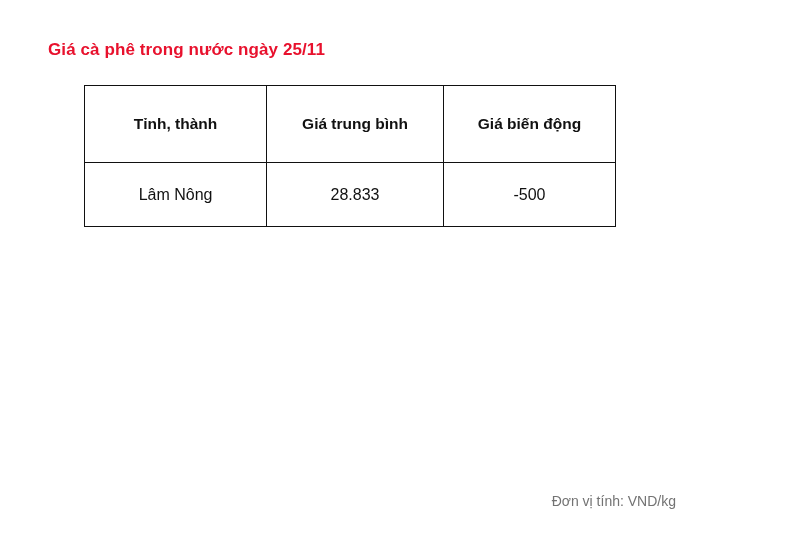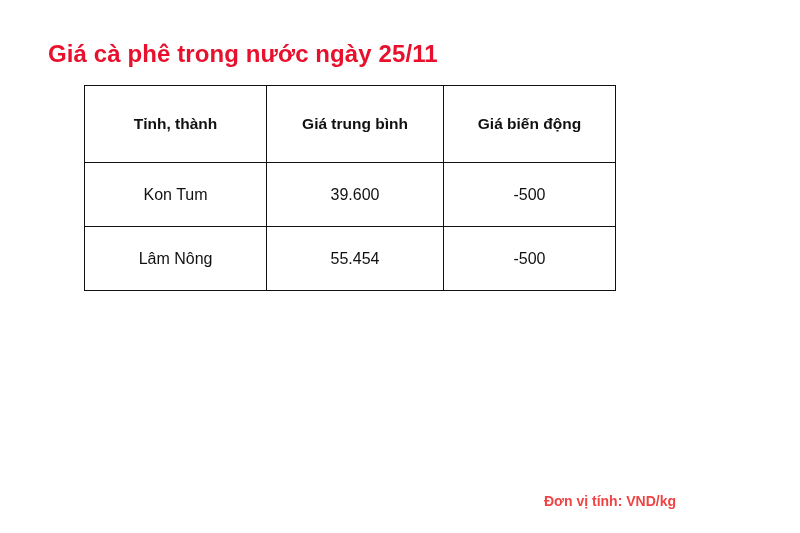--- a/index.html
+++ b/index.html
@@ -16,21 +16,21 @@
     overflow: hidden;
   }
   .page {
     position: absolute;
     inset: 0;
   }
   .title {
     position: absolute;
     left: 48px;
     top: 40px;
-    font-size: 24px;
+    font-size: 17px;
     font-weight: bold;
     color: #e8112d;
     letter-spacing: 0.1px;
     white-space: nowrap;
   }
   .table-wrap {
     position: absolute;
     left: 84px;
     top: 85px;
     width: 532px;
@@ -67,22 +67,22 @@
   td.avg, td.prov {
     color: #111111;
   }
   .unit-note {
     position: absolute;
     left: 84px;
     top: 493px;
     width: 592px;
     text-align: right;
     font-size: 14px;
-    font-weight: bold;
-    color: #ef4444;
+    font-weight: normal;
+    color: #737373;
   }
 </style>
 </head>
 <body>
 
 <div class="page">
 
   <div class="title">Giá cà phê trong nước ngày 25/11</div>
 
   <div class="table-wrap">
@@ -94,27 +94,22 @@
       </colgroup>
       <thead>
         <tr>
           <th>Tỉnh, thành</th>
           <th>Giá trung bình</th>
           <th>Giá biến động</th>
         </tr>
       </thead>
       <tbody>
         <tr>
-          <td class="prov">Kon Tum</td>
-          <td class="avg">39.600</td>
-          <td class="change">-500</td>
-        </tr>
-        <tr>
           <td class="prov">Lâm Nông</td>
-          <td class="avg">55.454</td>
+          <td class="avg">28.833</td>
           <td class="change">-500</td>
         </tr>
       </tbody>
     </table>
   </div>
 
   <div class="unit-note">Đơn vị tính: VND/kg</div>
 
 </div>
 

